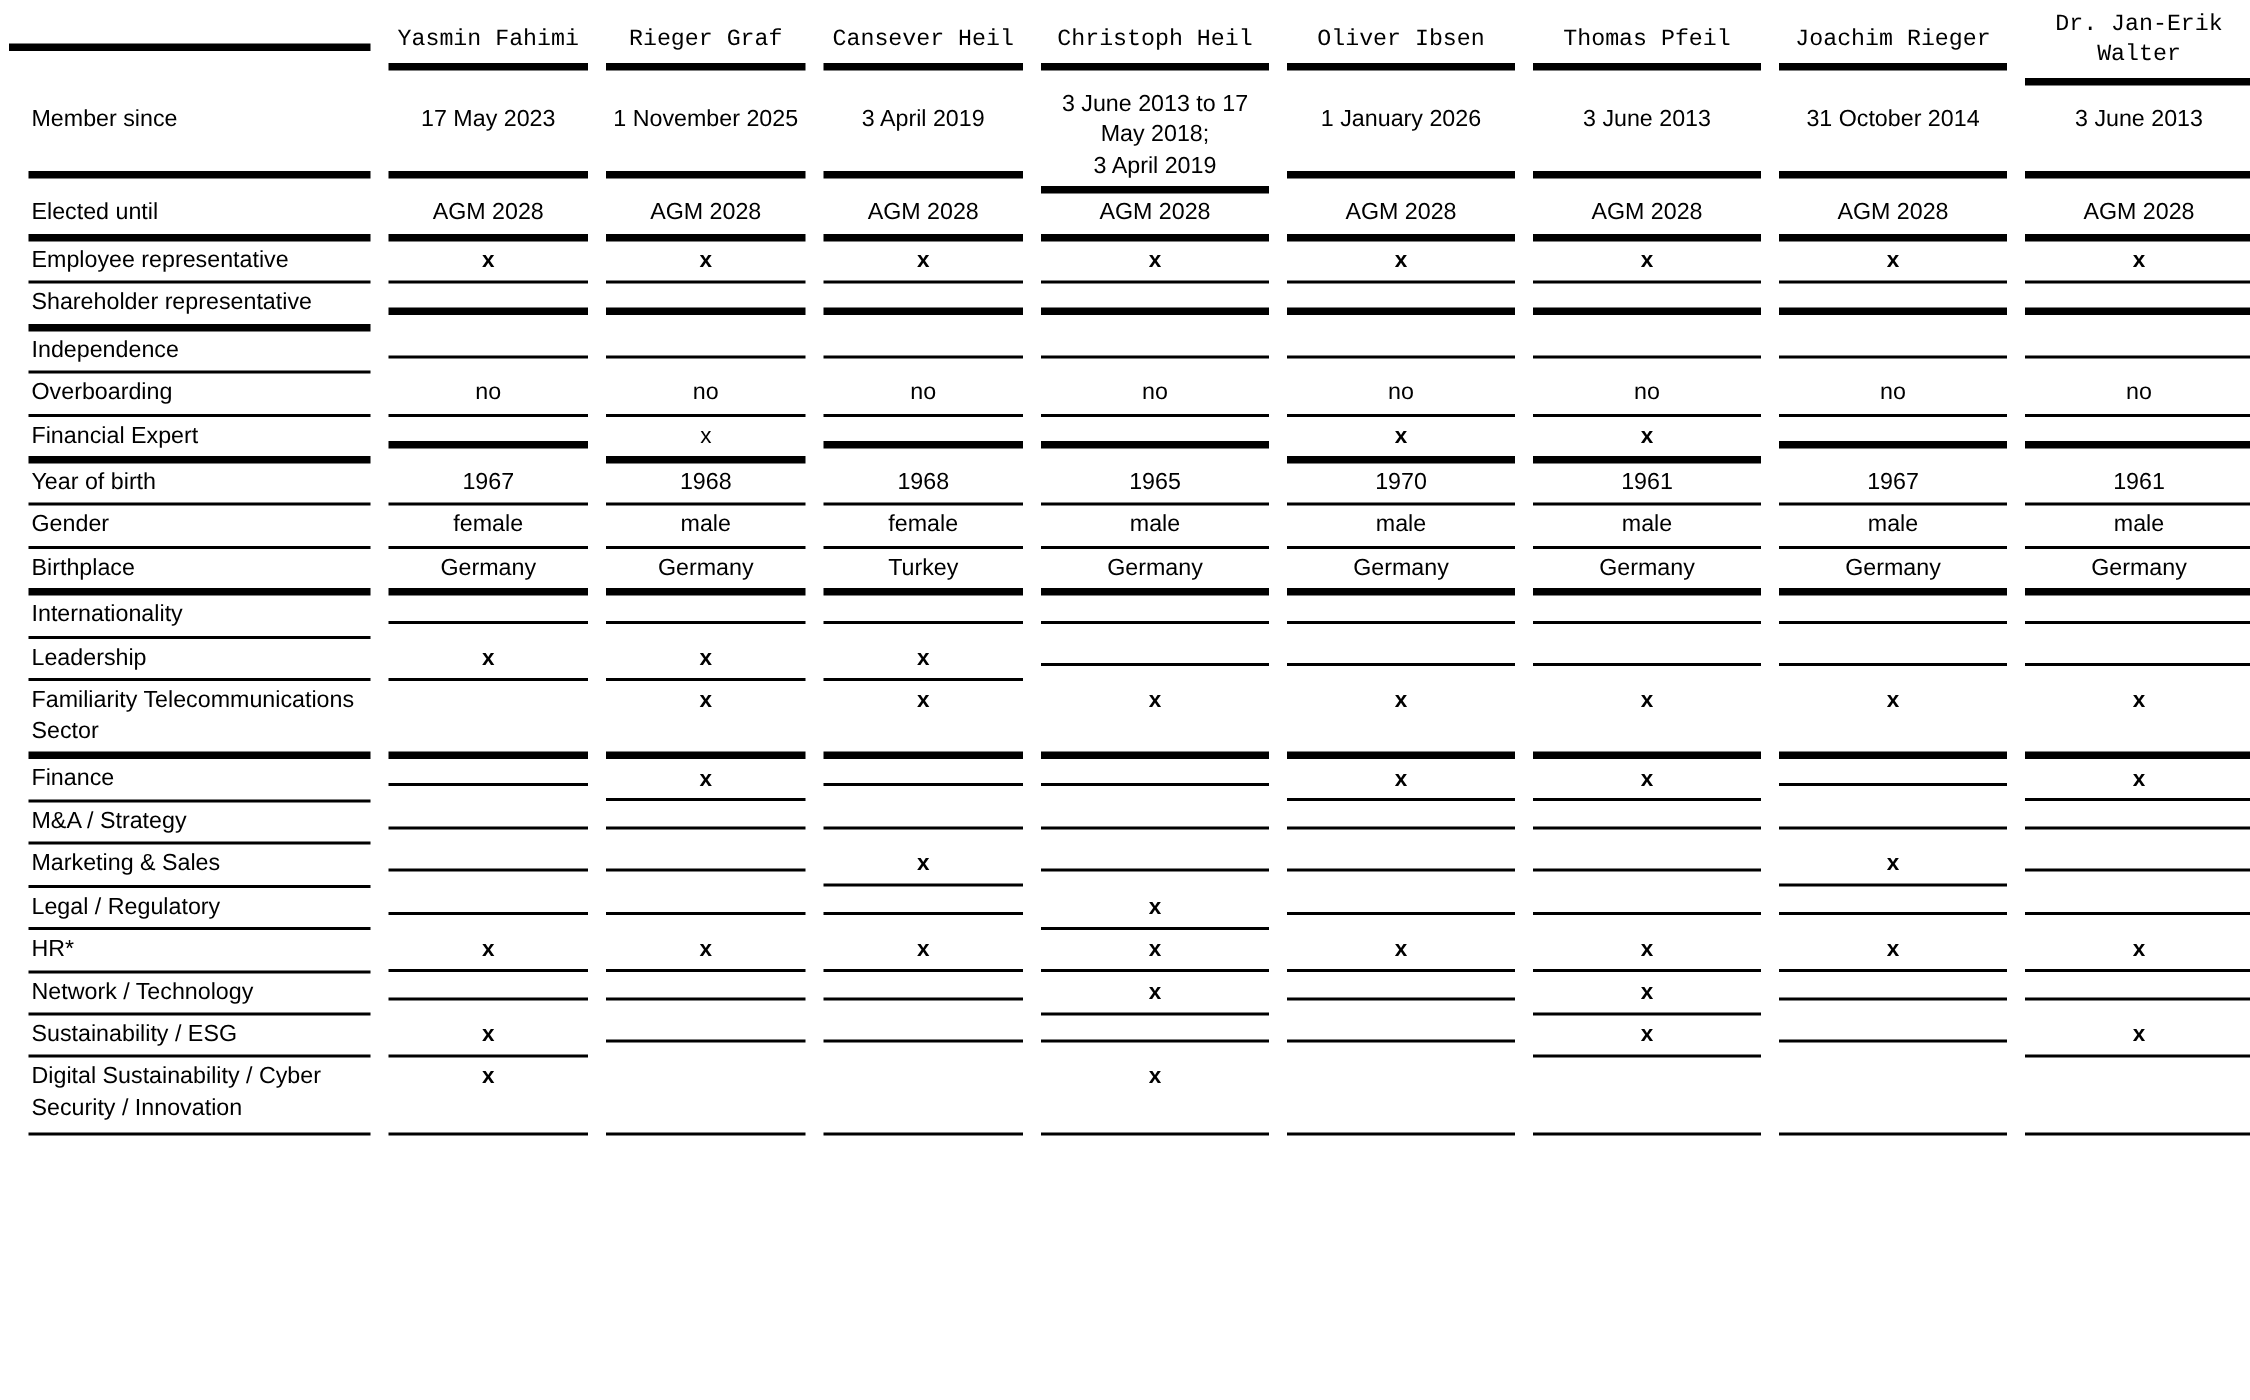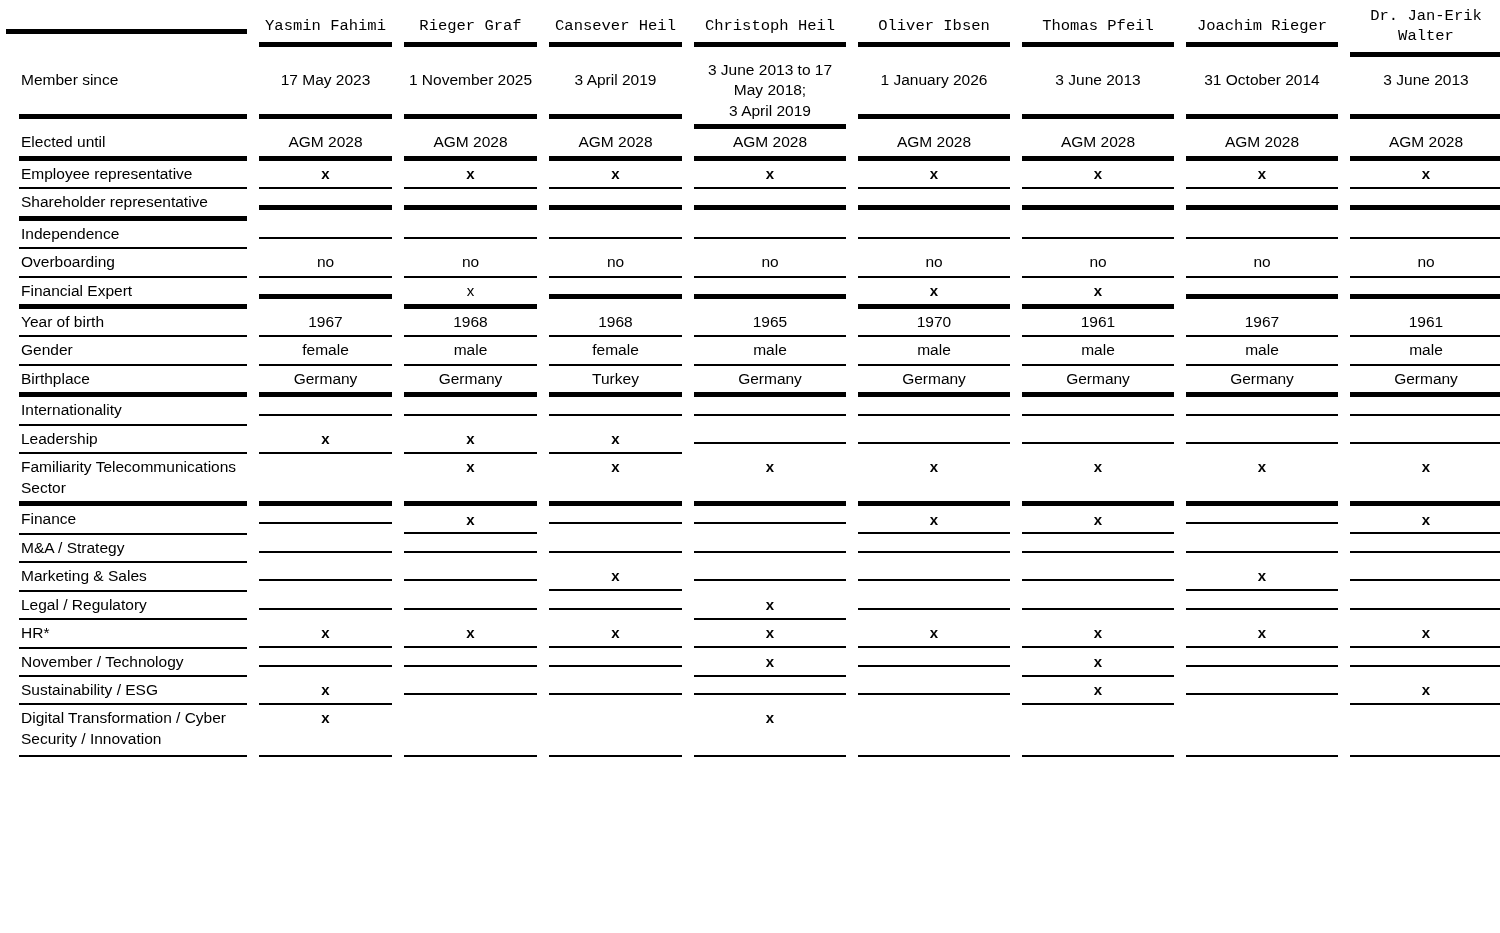--- a/index.html
+++ b/index.html
@@ -658,21 +658,21 @@
           </td>
           <td class="val">
             <span class="cellbox mark">x</span>
           </td>
           <td class="val">
             <span class="cellbox mark">x</span>
           </td>
         </tr>
         <tr>
           <td class="lbl">
-            <span class="cellbox">November / Technology</span>
+            <span class="cellbox">Network / Technology</span>
           </td>
           <td class="val">
             <span class="cellbox"></span>
           </td>
           <td class="val">
             <span class="cellbox"></span>
           </td>
           <td class="val">
             <span class="cellbox"></span>
           </td>
@@ -716,21 +716,21 @@
           </td>
           <td class="val">
             <span class="cellbox"></span>
           </td>
           <td class="val">
             <span class="cellbox mark">x</span>
           </td>
         </tr>
         <tr class="rowtall">
           <td class="lbl">
-            <span class="cellbox">Digital Transformation / Cyber Security / Innovation</span>
+            <span class="cellbox">Digital Sustainability / Cyber Security / Innovation</span>
           </td>
           <td class="val">
             <span class="cellbox mark">x</span>
           </td>
           <td class="val">
             <span class="cellbox"></span>
           </td>
           <td class="val">
             <span class="cellbox"></span>
           </td>

